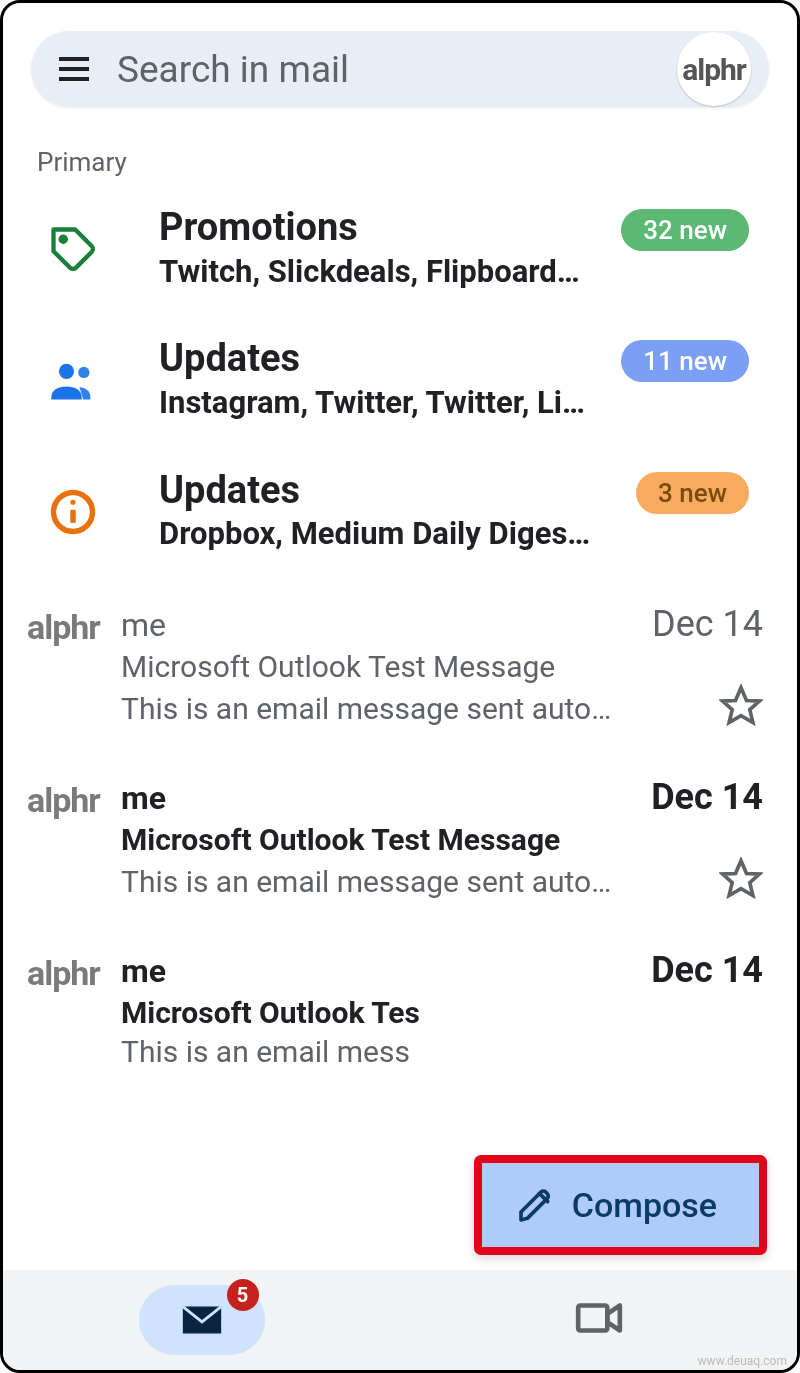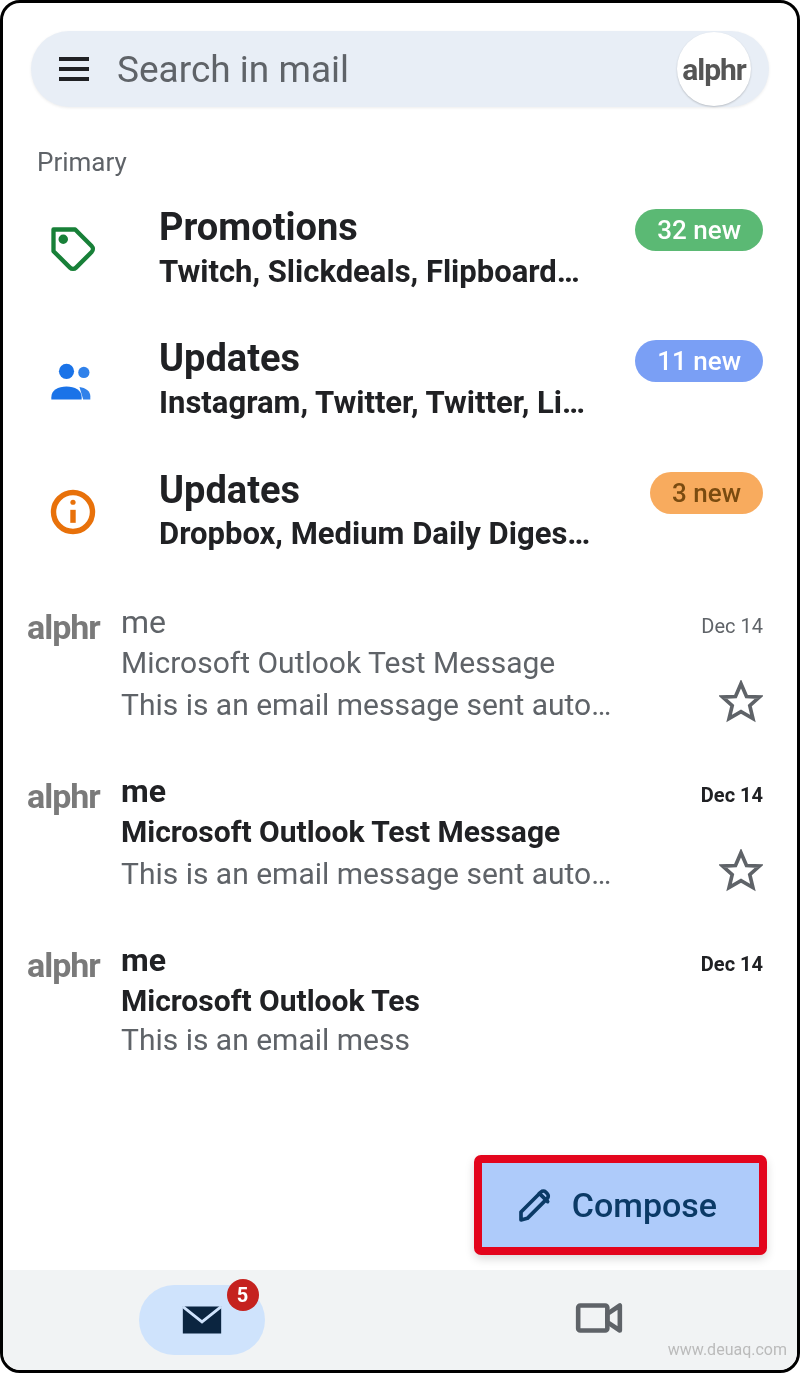--- a/index.html
+++ b/index.html
@@ -10,40 +10,40 @@
   .search-wrap { padding: 28px 28px 20px 28px; }
   .search-bar { display: flex; align-items: center; background: #e8eef6; border-radius: 50px; height: 76px; padding: 0 18px; box-shadow: 0 1px 3px rgba(0,0,0,0.08); }
   .menu-btn { width: 50px; height: 50px; display:flex; align-items:center; justify-content:center; margin-right: 18px; }
   .menu-btn svg { width: 40px; height: 40px; }
   .search-placeholder { flex:1; font-size: 37px; color:#5f6368; }
   .avatar { width: 74px; height: 74px; border-radius: 50%; background:#fff; display:flex; align-items:center; justify-content:center; font-size:30px; font-weight:700; color:#555; letter-spacing:-1px; box-shadow: 0 1px 2px rgba(0,0,0,0.2); }
 
   .section-label { font-size: 26px; color:#5f6368; padding: 20px 0 14px 34px; }
 
   
-  .cat-row { display:flex; align-items:center; padding: 14px 34px 30px 40px; }
+  .cat-row { display:flex; align-items:center; padding: 14px 48px 30px 40px; }
   .cat-icon { width: 60px; height: 60px; display:flex; align-items:center; justify-content:center; flex-shrink:0; margin-right: 56px; }
   .cat-icon svg { width: 52px; height: 52px; }
   .cat-body { flex:1; min-width:0; }
   .cat-title { font-size: 38px; font-weight: 700; line-height:1.2; }
   .cat-sub { font-size: 31px; font-weight:700; color:#202124; white-space:nowrap; overflow:hidden; text-overflow:ellipsis; line-height:1.35; }
   .badge { font-size: 26px; font-weight:500; padding: 6px 22px; border-radius: 30px; color:#fff; flex-shrink:0; margin-left:10px; align-self:flex-start; margin-top:4px; }
   .badge-green { background:#5bb974; }
   .badge-blue  { background:#7a9ff5; }
   .badge-orange{ background:#f8ab5e; color:#7a4b10; }
 
   
   .mail-row { display:flex; padding: 18px 34px 30px 28px; }
   .mail-avatar { width: 90px; flex-shrink:0; display:flex; align-items:flex-start; justify-content:flex-start; padding-top:4px; }
   .mail-avatar .alphr { font-size:34px; font-weight:700; color:#7a7a7a; letter-spacing:-1px; transform: translateX(-4px); overflow:hidden; width:82px; }
   .mail-body { flex:1; min-width:0; }
   .mail-top { display:flex; justify-content:space-between; align-items:baseline; }
   .mail-sender { font-size:32px; color:#5f6368; }
   .mail-sender.bold { font-weight:700; color:#202124; }
-  .mail-date { font-size:20px; color:#5f6368; }
+  .mail-date { font-size:36px; color:#5f6368; }
   .mail-date.bold { font-weight:700; color:#202124; }
   .mail-mid { display:flex; justify-content:space-between; align-items:center; }
   .mail-subject { font-size:30px; color:#5f6368; white-space:nowrap; overflow:hidden; text-overflow:ellipsis; margin-top:4px; }
   .mail-subject.bold { font-weight:700; color:#202124; }
   .mail-snippet { font-size:30px; color:#5f6368; white-space:nowrap; overflow:hidden; text-overflow:ellipsis; margin-top:4px; }
   .mail-star { width:44px; height:44px; flex-shrink:0; margin-left:12px; }
   .mail-star svg { width:44px; height:44px; }
 
   
   .compose { position:absolute; right:30px; bottom:115px; background:#aecbfa; border: 8px solid #e3041c; border-radius: 7px; display:flex; padding: 22px 42px 22px 34px; gap:16px; box-shadow: 0 4px 10px rgba(0,0,0,0.15); }
@@ -51,21 +51,21 @@
   .compose-label { font-size:34px; font-weight:500; color:#0b3a66; }
 
   
   .bottom-nav { position:absolute; bottom:0; left:0; right:0; height:100px; background:#f1f3f4; display:flex; align-items:center; border-bottom-left-radius: 18px; border-bottom-right-radius:18px;}
   .nav-half { flex:1; display:flex; align-items:center; justify-content:center; }
   .mail-pill { background:#cfe3fc; border-radius:40px; padding:12px 40px; position:relative; display:flex; align-items:center; justify-content:center; }
   .mail-pill svg { width:46px; height:46px; }
   .nav-badge { position:absolute; top:-6px; right:6px; background:#c5221f; color:#fff; font-size:20px; font-weight:700; width:32px; height:32px; border-radius:50%; display:flex; align-items:center; justify-content:center; }
   .meet-icon svg { width:50px; height:50px; }
 
-  .watermark { position:absolute; right:10px; bottom:11px; font-size:16px; color:#bbb; }
+  .watermark { position:absolute; right:10px; bottom:2px; font-size:12px; color:#bbb; }
 </style>
 </head>
 <body>
 
 <div class="search-wrap">
   <div class="search-bar">
     <div class="menu-btn">
       <svg viewBox="0 0 24 24" fill="none" stroke="#202124" stroke-width="2.5">
           <line x1="3" y1="6" x2="21" y2="6"></line>
           <line x1="3" y1="12" x2="21" y2="12"></line>

